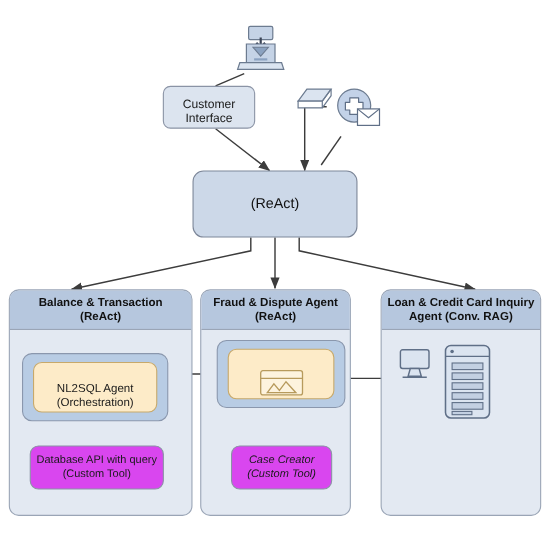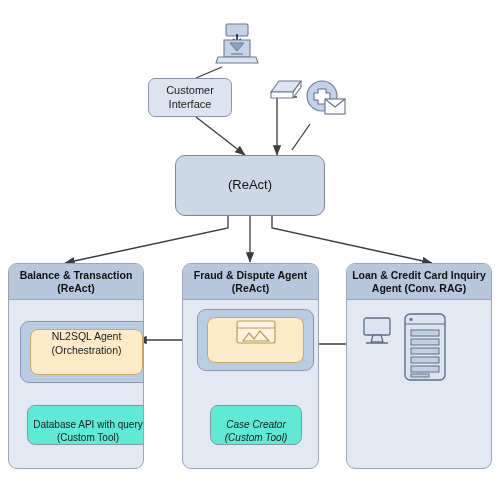--- a/index.html
+++ b/index.html
@@ -20,21 +20,21 @@
     left: 0;
     top: 0;
     width: 500px;
     height: 500px;
     pointer-events: none;
   }
   .node {
     position: absolute;
     box-sizing: border-box;
     display: flex;
-    align-items: center;
+    align-items: flex-end;
     justify-content: center;
     text-align: center;
     color: #1a1a1a;
   }
   .rounded-box {
     background: #dce4ef;
     border: 1px solid #8a93a5;
     border-radius: 7px;
     font-size: 11px;
     line-height: 1.25;
@@ -70,35 +70,35 @@
     border: 1px solid #8a97ad;
     border-radius: 9px;
   }
   .cream-box {
     position: absolute;
     box-sizing: border-box;
     background: #fdebc8;
     border: 1px solid #c8a96a;
     border-radius: 8px;
     display: flex;
-    align-items: flex-start;
+    align-items: flex-end;
     justify-content: center;
     text-align: center;
     font-size: 10.5px;
     line-height: 1.3;
     color: #1a1a1a;
   }
   .tool-box {
     position: absolute;
     box-sizing: border-box;
-    background: #5eead4;
+    background: #d946ef;
     border: 1px solid #8a93a5;
     border-radius: 8px;
     display: flex;
-    align-items: flex-end;
+    align-items: center;
     justify-content: center;
     text-align: center;
     font-size: 10px;
     line-height: 1.3;
     color: #1a1a1a;
   }
   .orchestrator {
     position: absolute;
     box-sizing: border-box;
     background: #ccd8e8;
@@ -197,21 +197,21 @@
     </svg>
   </div>
 
 
   <div class="orchestrator" style="left:175px; top:155px; width:150px; height:61px;">
     <div>
       <div>(ReAct)</div>
     </div>
   </div>
 
-  <div class="panel" style="left:8px; top:263px; width:136px; height:206px;">
+  <div class="panel" style="left:8px; top:263px; width:167px; height:206px;">
     <div class="panel-header">
       <div>
         <div>Balance &amp; Transaction</div>
         <div>(ReAct)</div>
       </div>
     </div>
     <div class="inner-shell" style="left:11px; top:57px; width:133px; height:62px;"></div>
     <div class="cream-box" style="left:21px; top:65px; width:113px; height:46px;">
       <div>
         <div>NL2SQL Agent</div>

